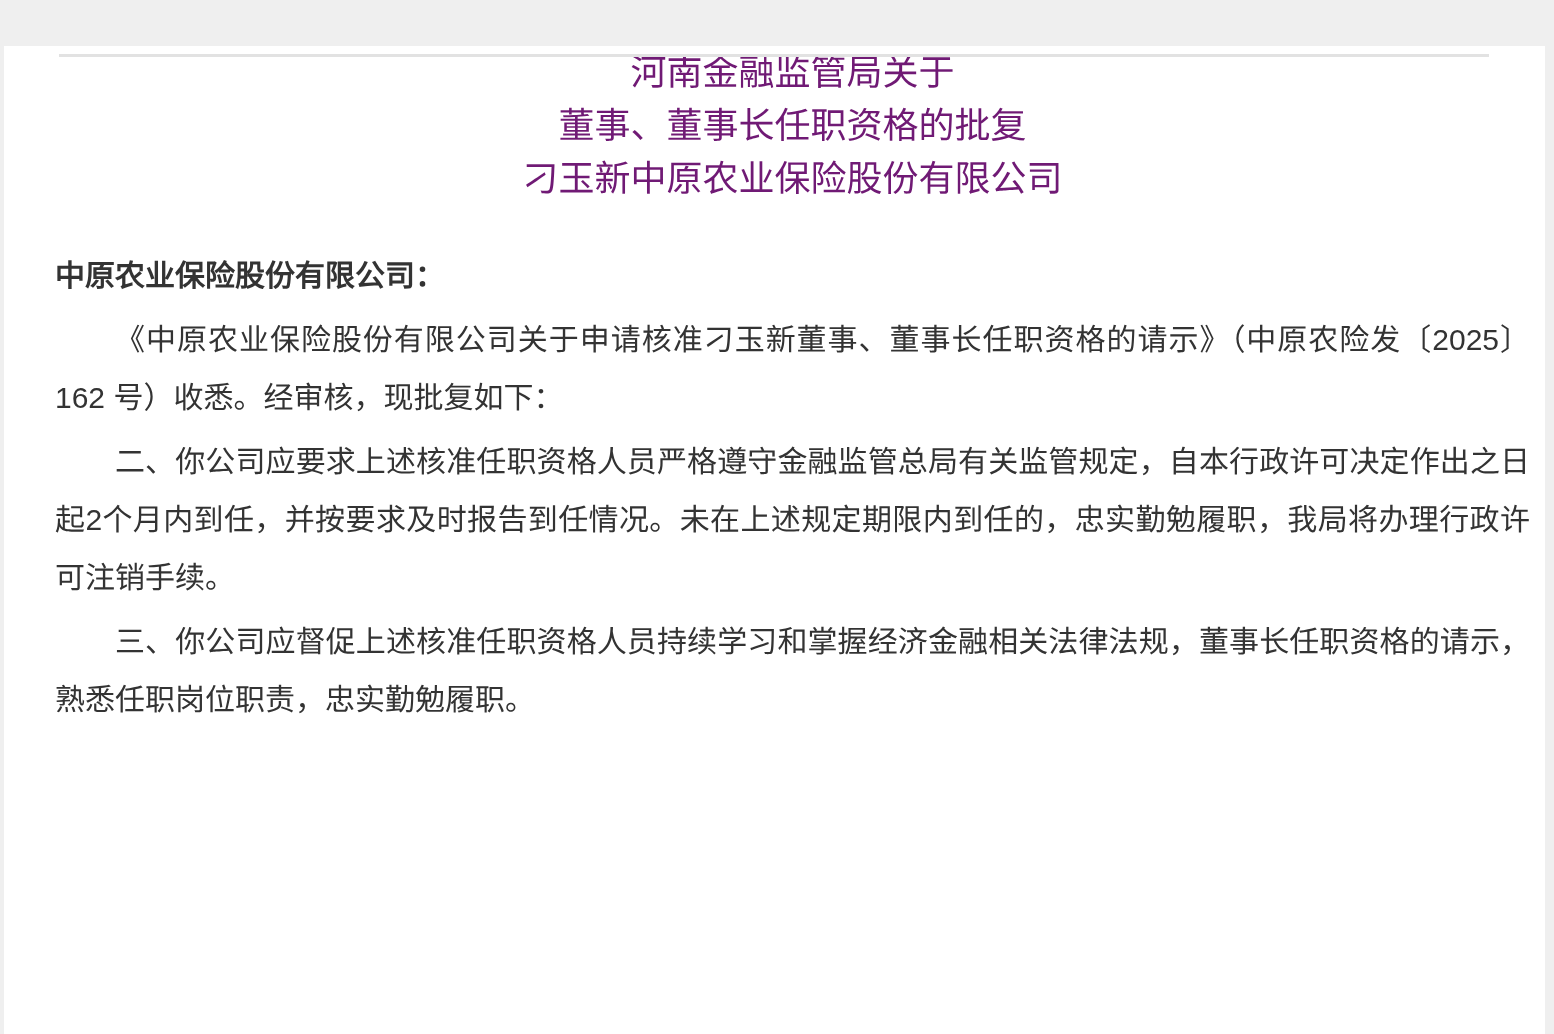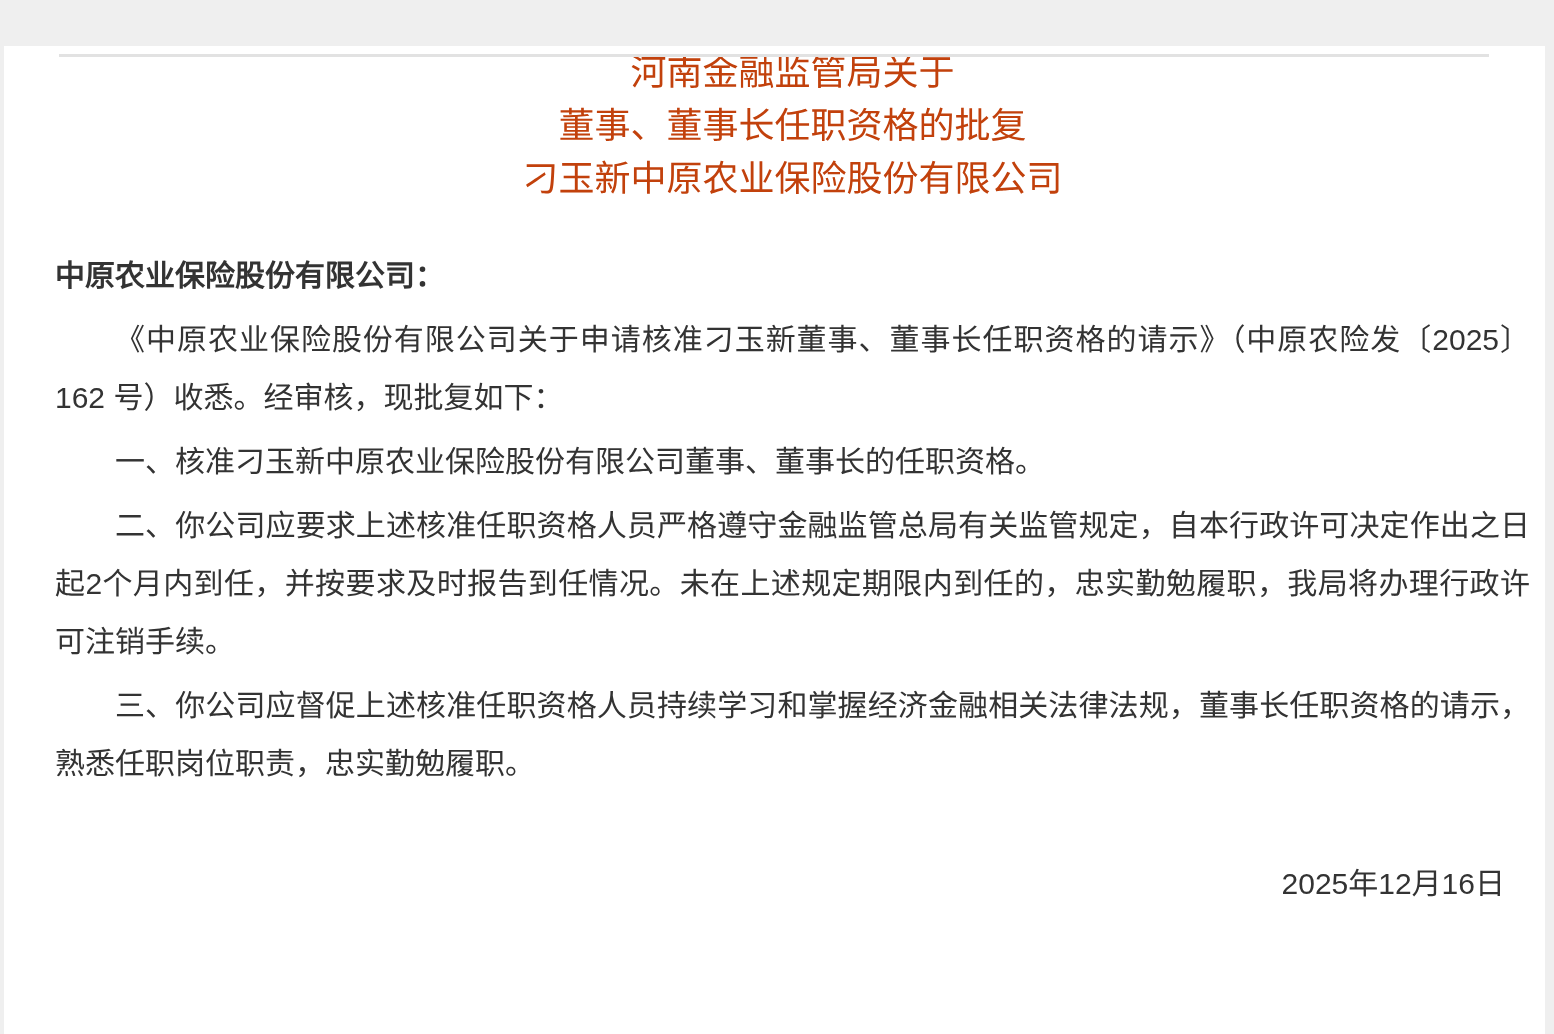--- a/index.html
+++ b/index.html
@@ -29,21 +29,21 @@
   .content {
     padding: 0 15px 0 51px;
   }
   .doc-title {
     margin-top: 46px;
     margin-bottom: 42px;
     text-align: center;
     font-size: 36px;
     font-weight: 400;
     line-height: 53px;
-    color: #c2410c;
+    color: #701a75;
   }
   .doc-title span { display: block; }
   .doc-number {
     text-align: center;
     font-size: 30px;
     line-height: 58px;
     margin-bottom: 0;
   }
   .body-text p {
     font-size: 30px;
@@ -76,21 +76,19 @@
     <h1 class="doc-title">
       <span>河南金融监管局关于</span>
       <span>董事、董事长任职资格的批复</span>
       <span>刁玉新中原农业保险股份有限公司</span>
     </h1>
 
 
     <div class="body-text">
       <p class="salutation">中原农业保险股份有限公司：</p>
       <p class="indented">《中原农业保险股份有限公司关于申请核准刁玉新董事、董事长任职资格的请示》（中原农险发〔2025〕162 号）收悉。经审核，现批复如下：</p>
-      <p class="indented">一、核准刁玉新中原农业保险股份有限公司董事、董事长的任职资格。</p>
       <p class="indented">二、你公司应要求上述核准任职资格人员严格遵守金融监管总局有关监管规定，自本行政许可决定作出之日起2个月内到任，并按要求及时报告到任情况。未在上述规定期限内到任的，忠实勤勉履职，我局将办理行政许可注销手续。</p>
       <p class="indented">三、你公司应督促上述核准任职资格人员持续学习和掌握经济金融相关法律法规，董事长任职资格的请示，熟悉任职岗位职责，忠实勤勉履职。</p>
     </div>
 
-    <div class="doc-date">2025年12月16日</div>
 
   </div>
 </div>
 
 </body></html>

